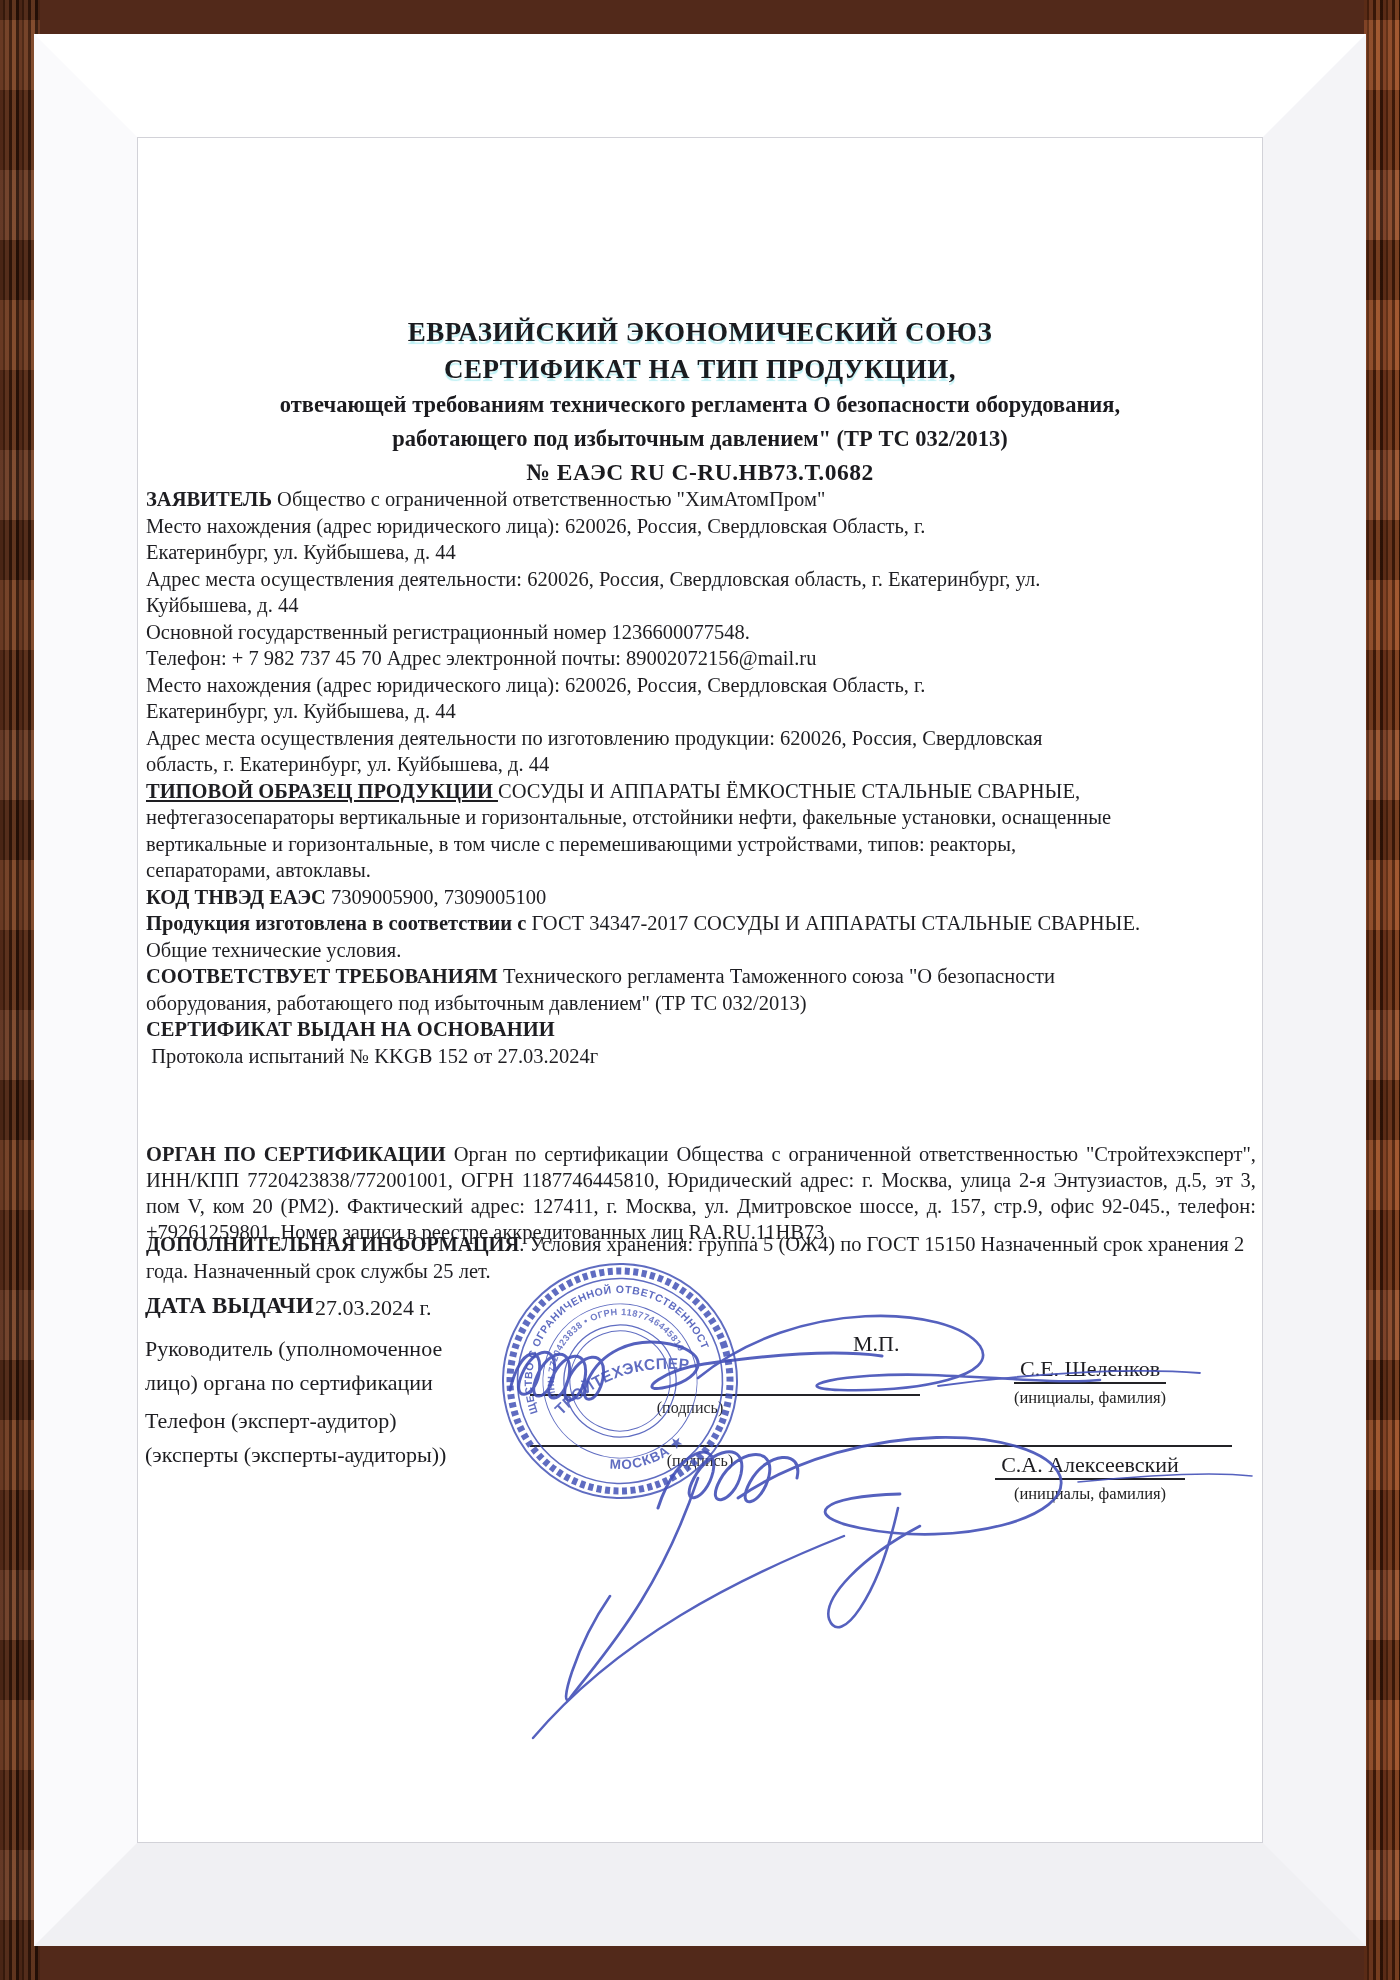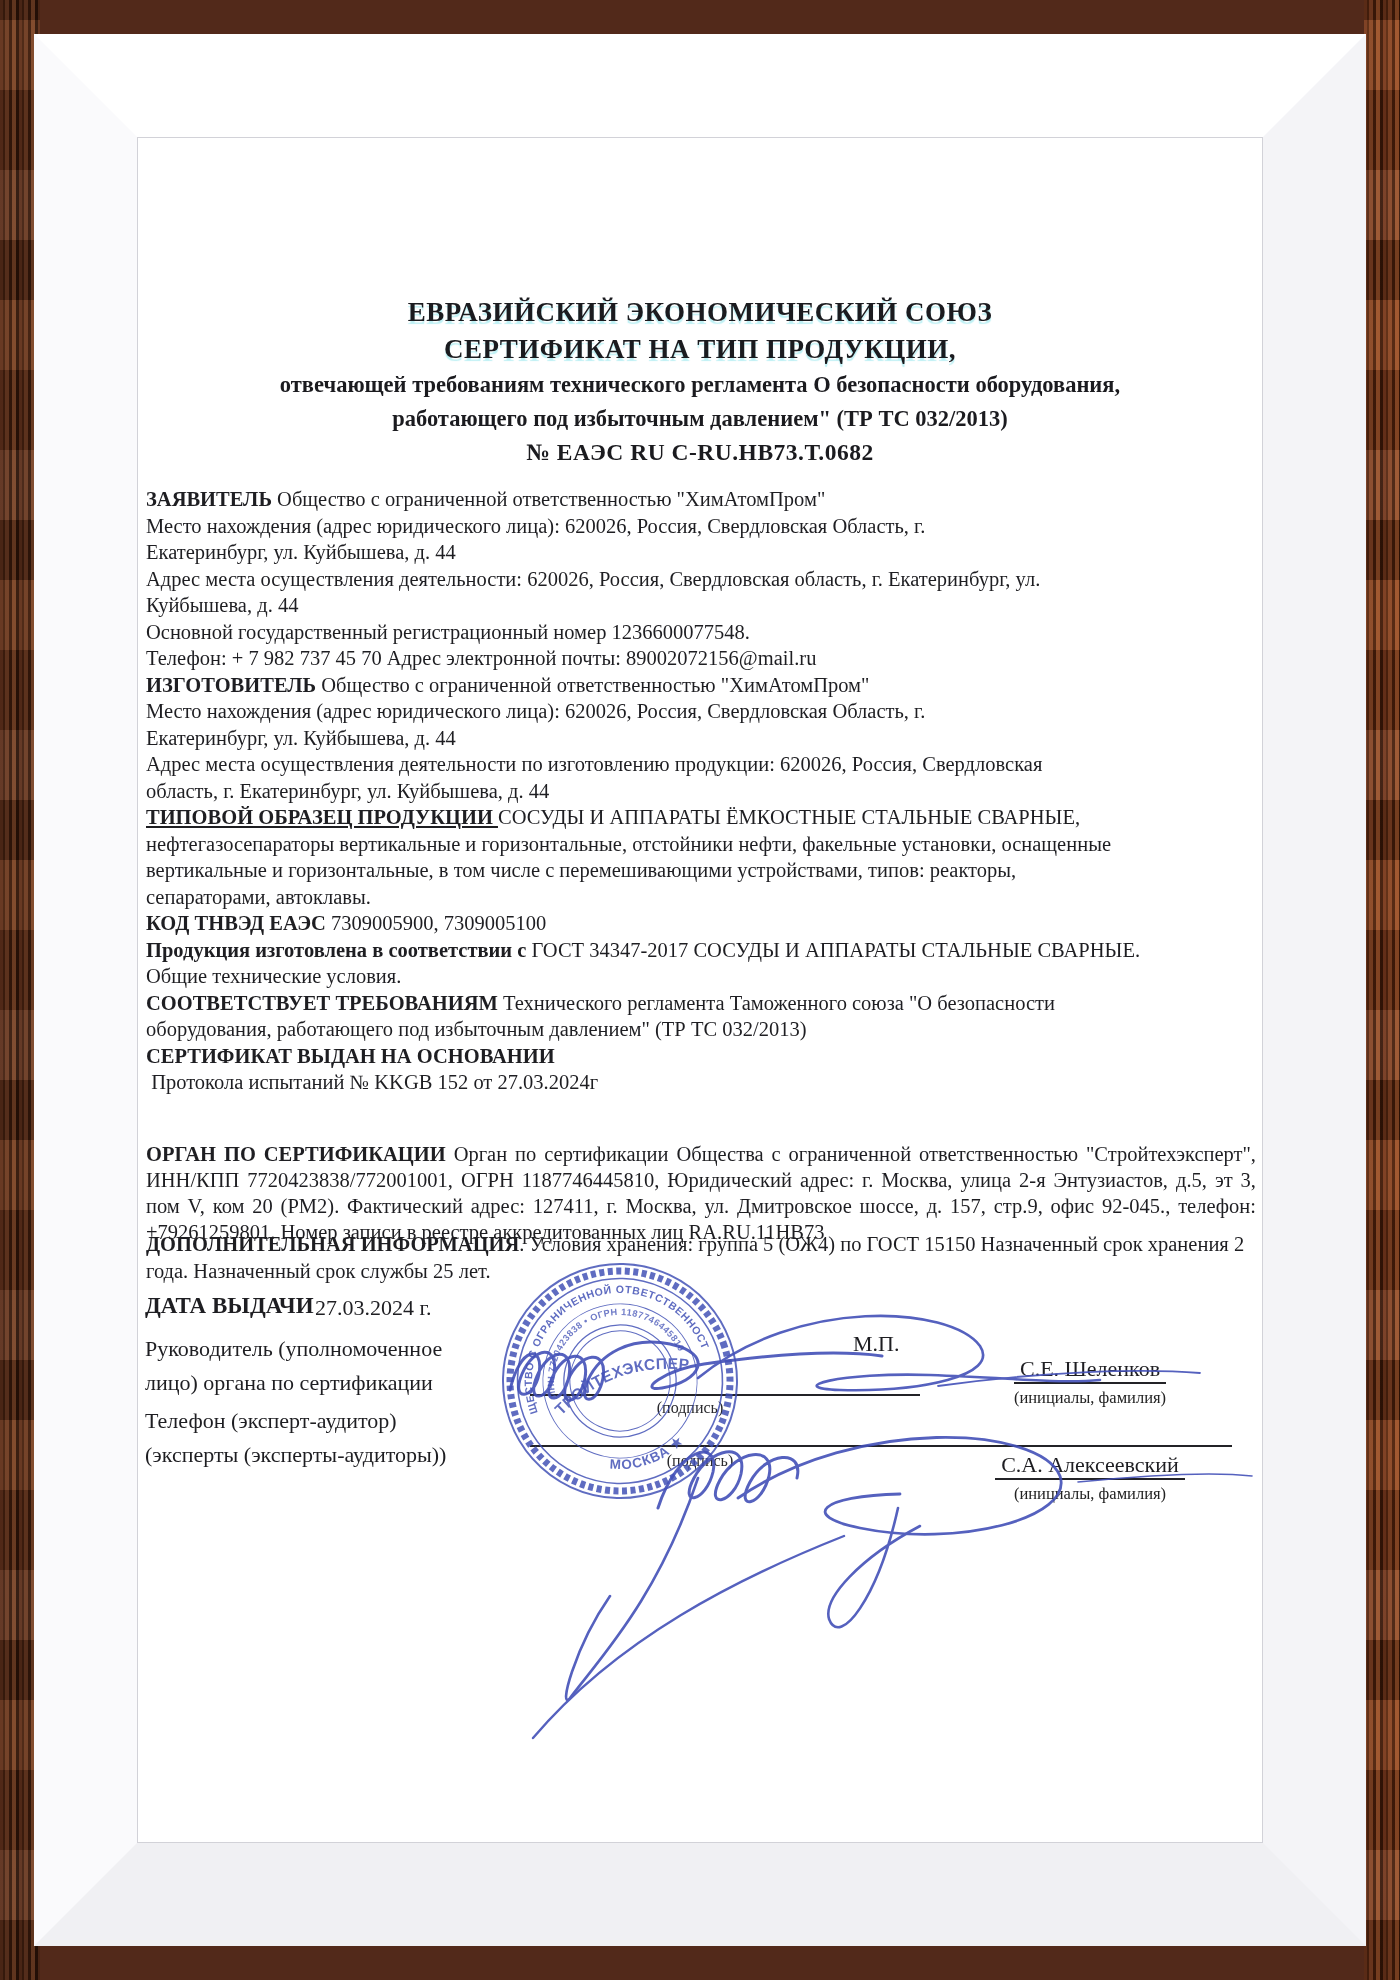--- a/index.html
+++ b/index.html
@@ -31,21 +31,21 @@
        background:#fdfdfe;
        box-shadow:inset 0 0 6px rgba(0,0,0,.08);}
 
   
   .paper{position:absolute;left:138px;top:138px;width:1124px;height:1704px;z-index:3;
          background:#ffffff;box-shadow:0 0 0 1px #d2d2d8;color:#1e1e22;}
 
   .b{font-weight:bold;}
   .u{text-decoration:underline;}
 
-  .title-block{position:absolute;top:156px;left:0;right:0;text-align:center;}
+  .title-block{position:absolute;top:176px;left:0;right:0;text-align:center;}
   .title-line{font-weight:bold;color:#1b1b1f;}
   .t-xl{font-size:27px;line-height:37px;letter-spacing:.5px;}
   .t-lg{font-size:22.5px;line-height:34px;}
   .t-num{font-size:23.5px;line-height:32px;letter-spacing:.5px;}
   .ghost{text-shadow:0 3px 1px rgba(40,205,220,.30);}
 
   .body-block{position:absolute;top:348px;left:8px;right:6px;
               font-size:20.5px;line-height:26.5px;}
   .body-line{white-space:pre;}
 
@@ -100,21 +100,20 @@
     </div>
 
   <div class="body-block">
       <div class="body-line"><span class="b">ЗАЯВИТЕЛЬ</span><span> Общество с ограниченной ответственностью "ХимАтомПром"</span></div>
       <div class="body-line"><span>Место нахождения (адрес юридического лица): 620026, Россия, Свердловская Область, г.</span></div>
       <div class="body-line"><span>Екатеринбург, ул. Куйбышева, д. 44</span></div>
       <div class="body-line"><span>Адрес места осуществления деятельности: 620026, Россия, Свердловская область, г. Екатеринбург, ул.</span></div>
       <div class="body-line"><span>Куйбышева, д. 44</span></div>
       <div class="body-line"><span>Основной государственный регистрационный номер 1236600077548.</span></div>
       <div class="body-line"><span>Телефон: + 7 982 737 45 70 Адрес электронной почты: 89002072156@mail.ru</span></div>
-      <div class="body-line"><span class="b">ИЗГОТОВИТЕЛЬ</span><span> Общество с ограниченной ответственностью "ХимАтомПром"</span></div>
       <div class="body-line"><span>Место нахождения (адрес юридического лица): 620026, Россия, Свердловская Область, г.</span></div>
       <div class="body-line"><span>Екатеринбург, ул. Куйбышева, д. 44</span></div>
       <div class="body-line"><span>Адрес места осуществления деятельности по изготовлению продукции: 620026, Россия, Свердловская</span></div>
       <div class="body-line"><span>область, г. Екатеринбург, ул. Куйбышева, д. 44</span></div>
       <div class="body-line"><span class="b u">ТИПОВОЙ ОБРАЗЕЦ ПРОДУКЦИИ </span><span>СОСУДЫ И АППАРАТЫ ЁМКОСТНЫЕ СТАЛЬНЫЕ СВАРНЫЕ,</span></div>
       <div class="body-line"><span>нефтегазосепараторы вертикальные и горизонтальные, отстойники нефти, факельные установки, оснащенные</span></div>
       <div class="body-line"><span>вертикальные и горизонтальные, в том числе с перемешивающими устройствами, типов: реакторы,</span></div>
       <div class="body-line"><span>сепараторами, автоклавы.</span></div>
       <div class="body-line"><span class="b">КОД ТНВЭД ЕАЭС</span><span> 7309005900, 7309005100</span></div>
       <div class="body-line"><span class="b">Продукция изготовлена в соответствии с</span><span> ГОСТ 34347-2017 СОСУДЫ И АППАРАТЫ СТАЛЬНЫЕ СВАРНЫЕ.</span></div>

